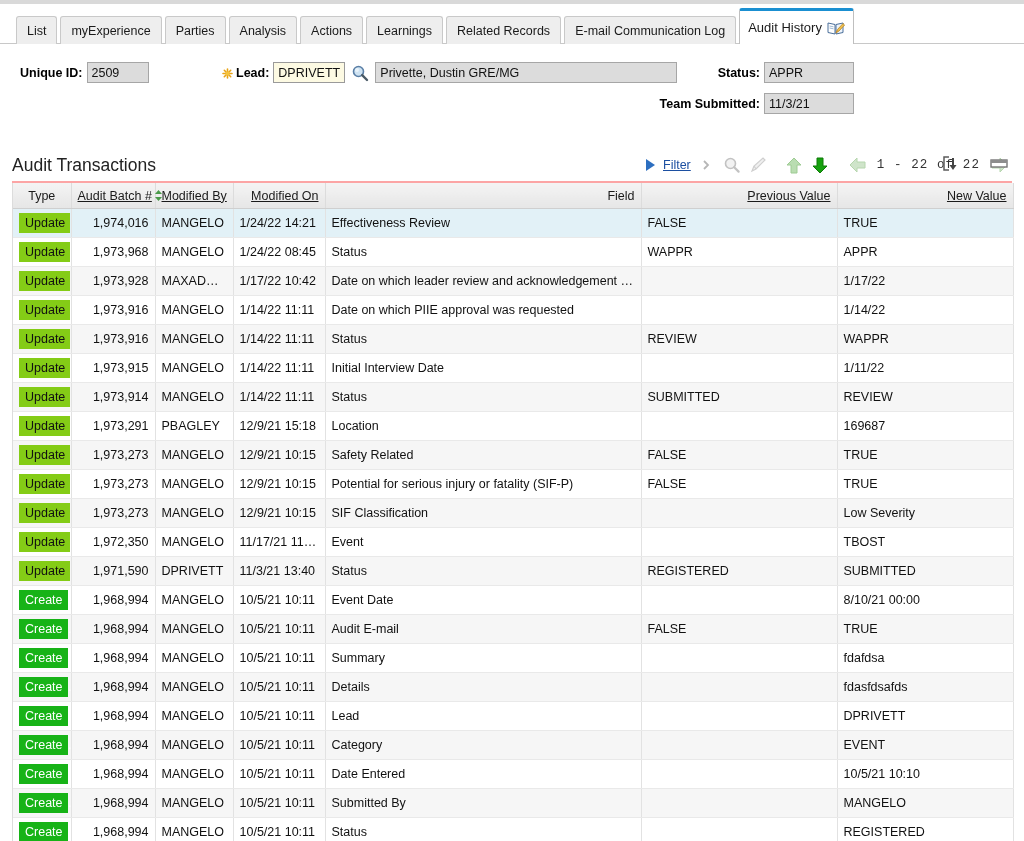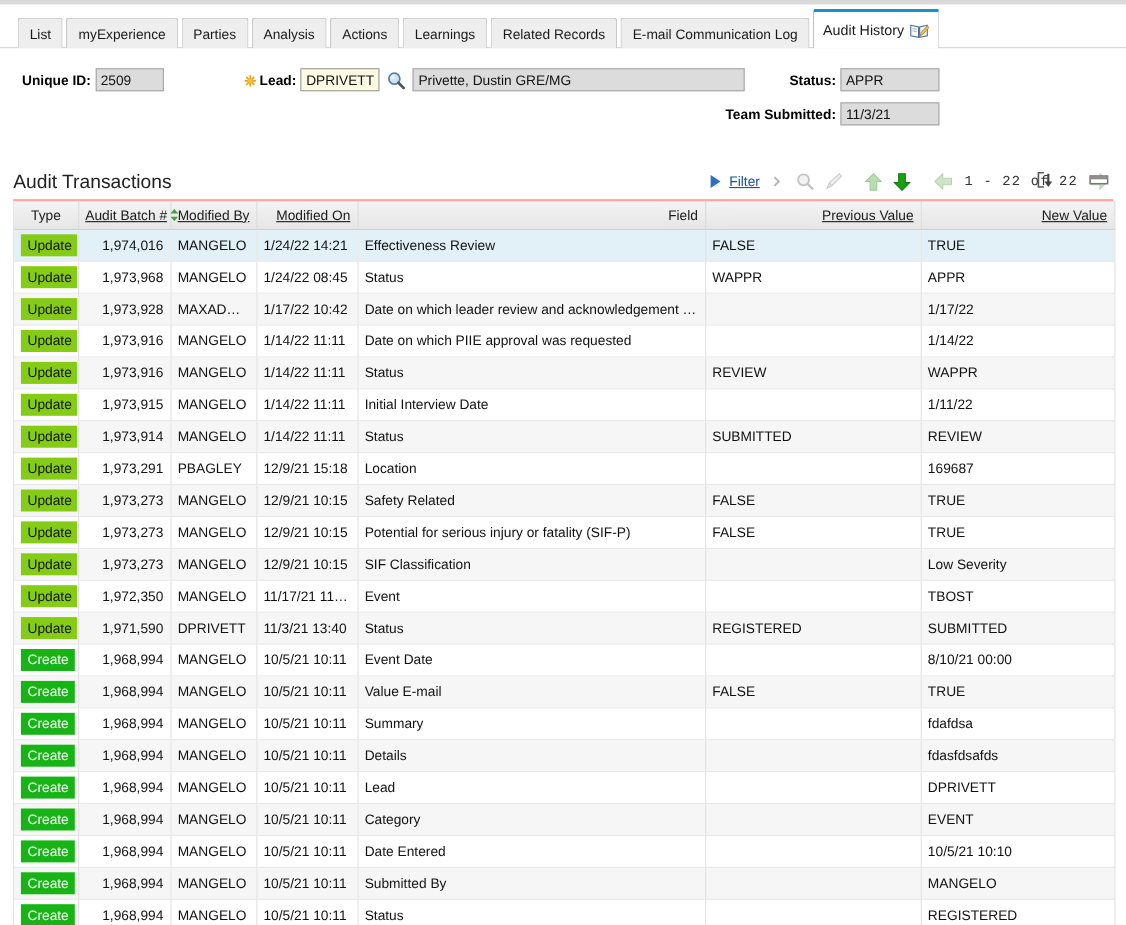--- a/index.html
+++ b/index.html
@@ -544,21 +544,21 @@
             <td class="c-modon">10/5/21 10:11</td>
             <td class="c-field">Event Date</td>
             <td class="c-prev"></td>
             <td class="c-new">8/10/21 00:00</td>
           </tr>
           <tr class="r-odd">
             <td class="c-type"><span class="badge create">Create</span></td>
             <td class="c-batch">1,968,994</td>
             <td class="c-modby">MANGELO</td>
             <td class="c-modon">10/5/21 10:11</td>
-            <td class="c-field">Value E-mail</td>
+            <td class="c-field">Audit E-mail</td>
             <td class="c-prev">FALSE</td>
             <td class="c-new">TRUE</td>
           </tr>
           <tr class="r-even">
             <td class="c-type"><span class="badge create">Create</span></td>
             <td class="c-batch">1,968,994</td>
             <td class="c-modby">MANGELO</td>
             <td class="c-modon">10/5/21 10:11</td>
             <td class="c-field">Summary</td>
             <td class="c-prev"></td>

